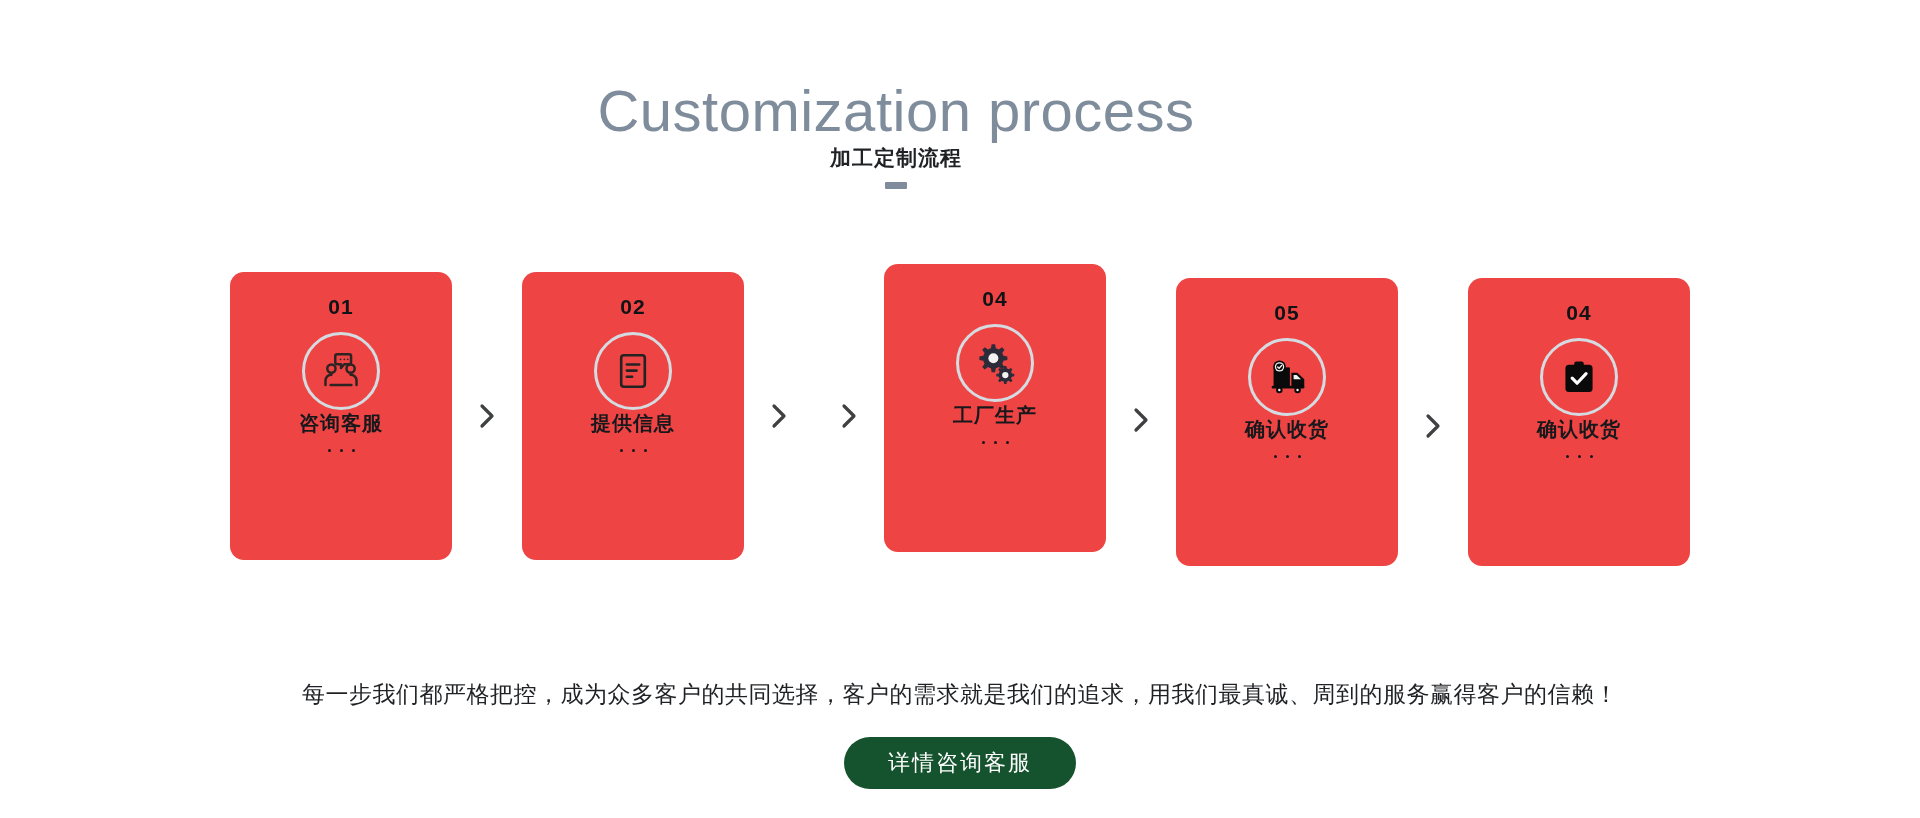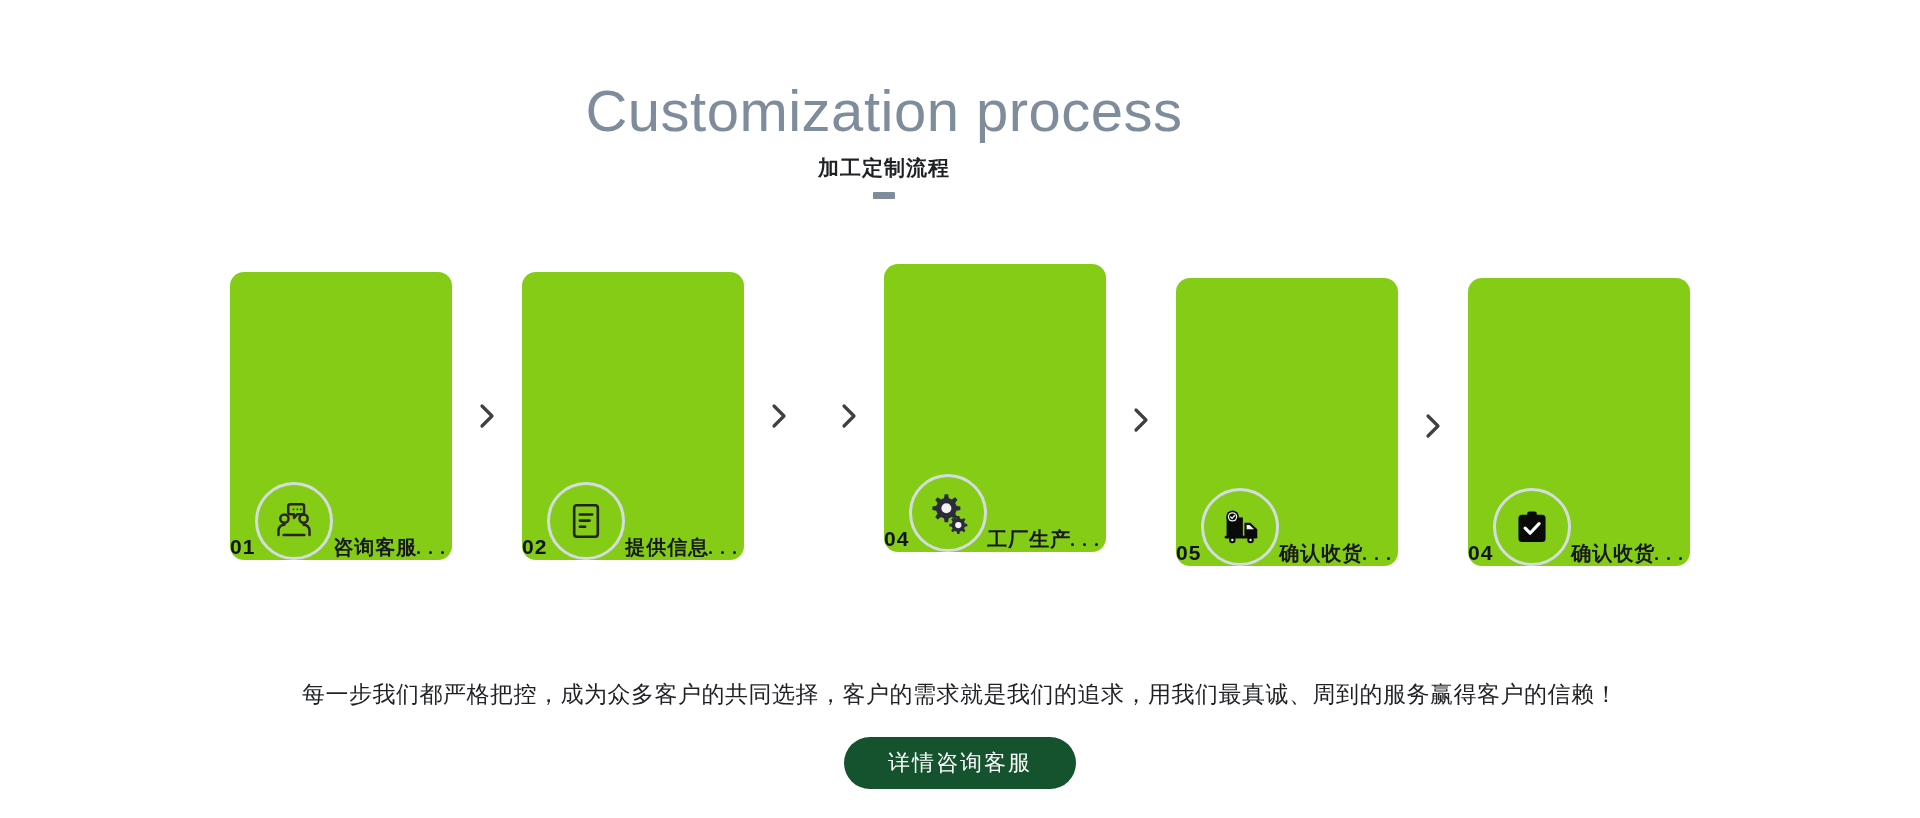--- a/index.html
+++ b/index.html
@@ -17,36 +17,35 @@
     position: relative;
     width: 1920px;
     height: 818px;
     background: #ffffff;
   }
 
   
   .header {
     position: absolute;
     top: 78px;
-    left: 0;
+    left: 12px;
     width: 1768px;
     text-align: center;
   }
 
   .title-en {
     font-size: 58px;
     line-height: 66px;
     font-weight: 400;
     color: #7f8c9b;
     letter-spacing: 0.5px;
     font-family: "Liberation Sans", "DejaVu Sans", sans-serif;
   }
 
   .title-cn {
-    margin-top: 10px;
     font-size: 21px;
     line-height: 28px;
     font-weight: 700;
     color: #1f2124;
     letter-spacing: 1px;
   }
 
   .title-rule {
     margin: 10px auto 0;
     width: 22px;
@@ -65,25 +64,25 @@
     display: flex;
     flex-direction: row;
     align-items: flex-start;
     justify-content: center;
   }
 
   .step {
     position: relative;
     width: 222px;
     height: 288px;
-    background: #84cc16;
+    background: #ef4444;
     border-radius: 14px;
     display: flex;
-    flex-direction: row;
-    align-items: flex-end;
+    flex-direction: column;
+    align-items: center;
     flex: none;
   }
 
   
   .step.s1 { margin-top: 22px; }
   .step.s2 { margin-top: 22px; }
   .step.s3 { margin-top: 22px; }
   .step.s4 { margin-top: 14px; }
   .step.s5 { margin-top: 28px; }
   .step.s6 { margin-top: 28px; }

